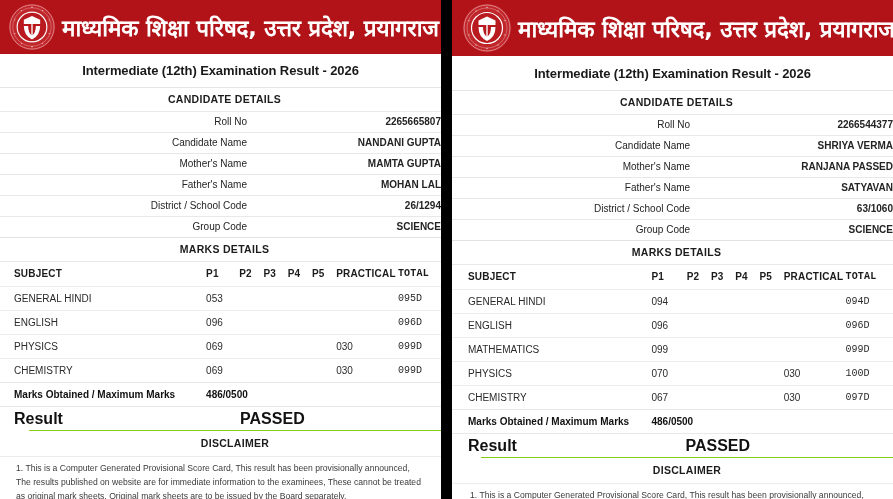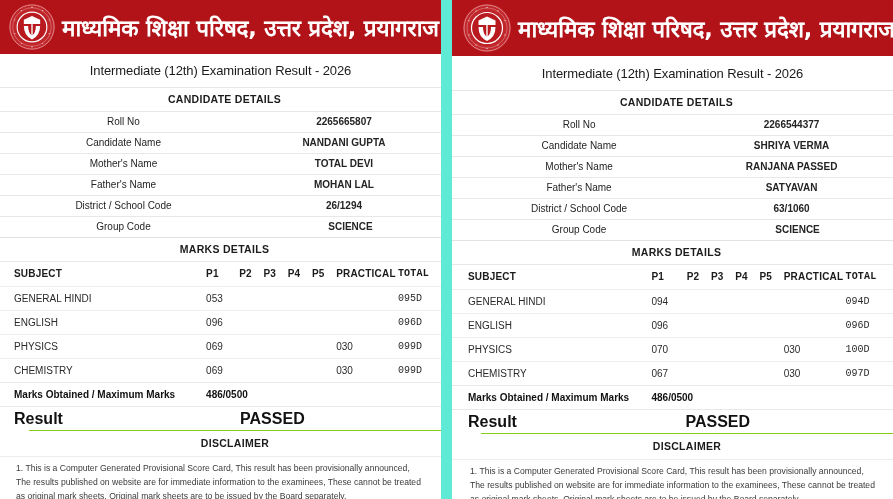--- a/index.html
+++ b/index.html
@@ -8,21 +8,21 @@
     background: #ffffff;
     width: 893px;
     height: 499px;
     overflow: hidden;
     font-family: "Liberation Sans", sans-serif;
   }
   #stage {
     position: relative;
     width: 893px;
     height: 499px;
-    background: #5eead4;
+    background: #000000;
     display: flex;
     gap: 11px;
     overflow: hidden;
   }
   .card {
     width: 441px;
     height: 499px;
     background: #ffffff;
     overflow: hidden;
     position: relative;
@@ -58,21 +58,21 @@
     font-family: "DejaVu Sans", sans-serif;
     letter-spacing: -0.2px;
     transform: translateY(1px);
   }
   .card.right .hdr-title { font-size: 22.5px; }
 
   
   .body { padding: 0; }
   .exam-title {
     text-align: center;
-    font-weight: 400;
+    font-weight: 700;
     font-size: 13px;
     color: #1a1a1a;
     padding: 9px 6px 9px 6px;
     letter-spacing: -0.1px;
   }
   .card.right .exam-title { padding-top: 10px; padding-bottom: 9px; }
 
   .section-head {
     text-align: center;
     font-weight: 700;
@@ -87,21 +87,21 @@
   table.grid {
     width: 100%;
     border-collapse: collapse;
     table-layout: fixed;
   }
   table.grid td, table.grid th {
     font-size: 10px;
     color: #242424;
     padding: 0;
     vertical-align: middle;
-    text-align: center;
+    text-align: right;
   }
   .kv-row td {
     border-top: 1px solid #e8e8e8;
     height: 20px;
     line-height: 20px;
   }
   .kv-label {
     padding-left: 14px;
     color: #2b2b2b;
     font-weight: 400;
@@ -227,21 +227,21 @@
           <tr class="kv-row">
             <td class="kv-label">Roll No</td>
             <td class="kv-value">2265665807</td>
           </tr>
           <tr class="kv-row">
             <td class="kv-label">Candidate Name</td>
             <td class="kv-value">NANDANI GUPTA</td>
           </tr>
           <tr class="kv-row">
             <td class="kv-label">Mother's Name</td>
-            <td class="kv-value">TOTAL DEVI</td>
+            <td class="kv-value">MAMTA GUPTA</td>
           </tr>
           <tr class="kv-row">
             <td class="kv-label">Father's Name</td>
             <td class="kv-value">MOHAN LAL</td>
           </tr>
           <tr class="kv-row">
             <td class="kv-label">District / School Code</td>
             <td class="kv-value">26/1294</td>
           </tr>
           <tr class="kv-row">
@@ -445,20 +445,30 @@
             <td class="c-sub">ENGLISH</td>
             <td class="c-p">096</td>
             <td class="c-p"></td>
             <td class="c-p"></td>
             <td class="c-p"></td>
             <td class="c-p"></td>
             <td class="c-prac"></td>
             <td class="c-tot">096D</td>
           </tr>
           <tr>
+            <td class="c-sub">MATHEMATICS</td>
+            <td class="c-p">099</td>
+            <td class="c-p"></td>
+            <td class="c-p"></td>
+            <td class="c-p"></td>
+            <td class="c-p"></td>
+            <td class="c-prac"></td>
+            <td class="c-tot">099D</td>
+          </tr>
+          <tr>
             <td class="c-sub">PHYSICS</td>
             <td class="c-p">070</td>
             <td class="c-p"></td>
             <td class="c-p"></td>
             <td class="c-p"></td>
             <td class="c-p"></td>
             <td class="c-prac">030</td>
             <td class="c-tot">100D</td>
           </tr>
           <tr>

